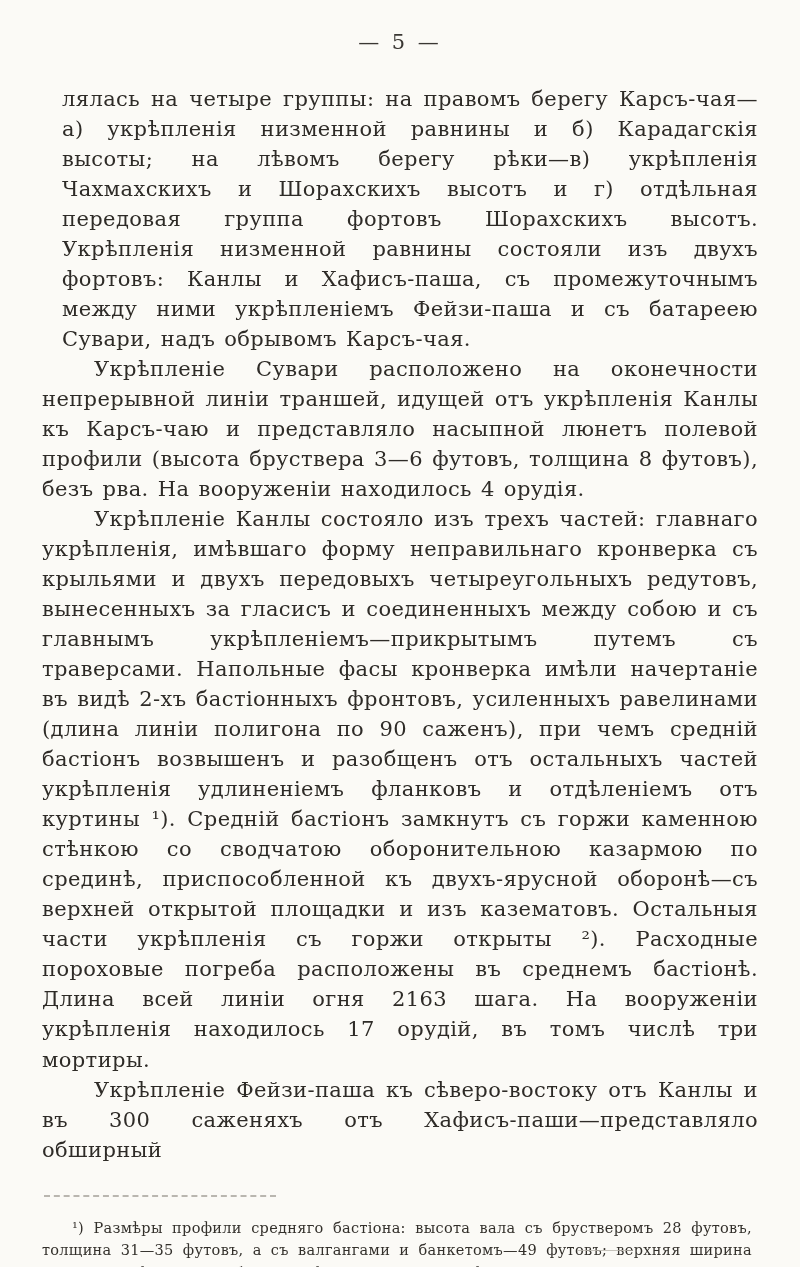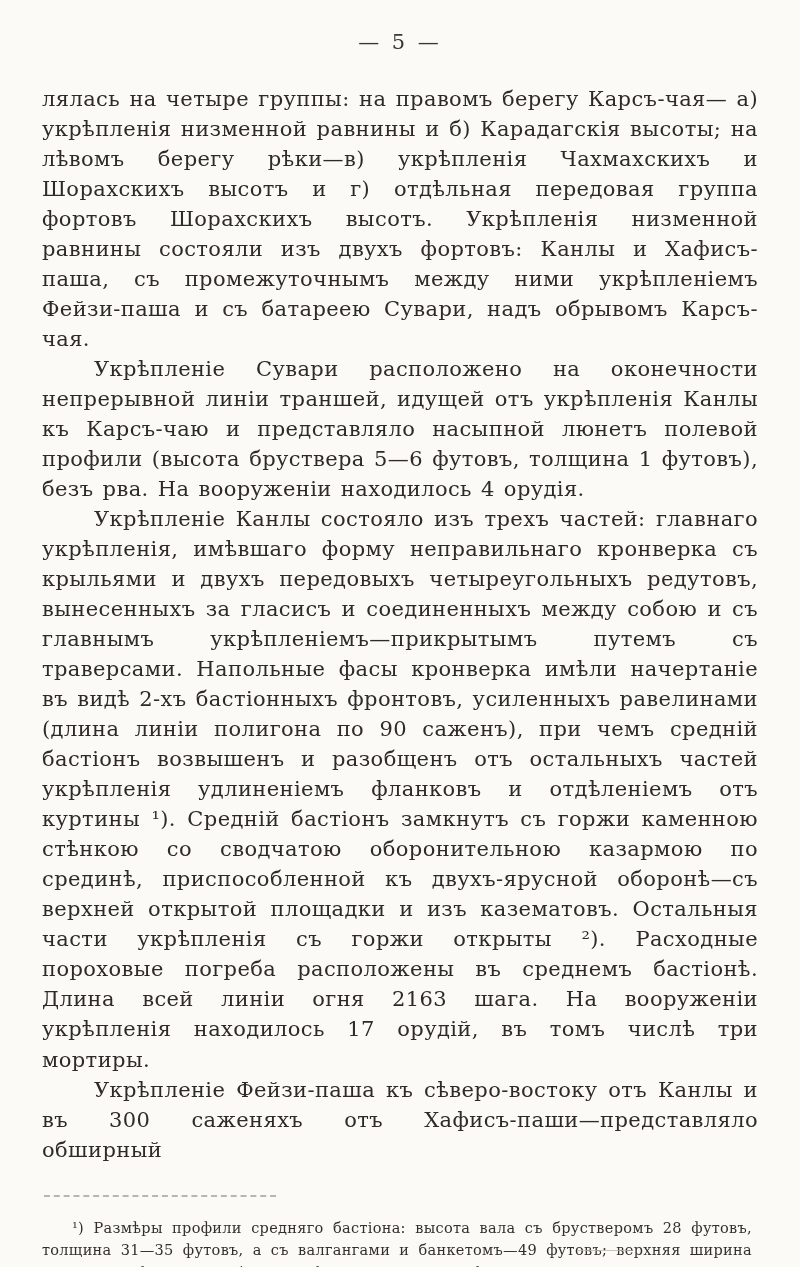--- a/index.html
+++ b/index.html
@@ -32,20 +32,21 @@
     text-align: justify;
     letter-spacing: 0.4px;
     word-spacing: 2px;
   }
   .para {
     margin: 0;
     text-indent: 52px;
   }
   .para.no-indent {
     text-indent: 0;
+    margin-left: 20px;
   }
   .footnote-rule {
     width: 232px;
     height: 0;
     border-top: 2px dashed #97928a;
     opacity: 0.65;
     margin: 30px 0 20px 2px;
   }
   .footnotes {
     font-size: 14.5px;
@@ -72,21 +73,21 @@
 </style>
 </head>
 <body>
 
 <div class="page">
 
   <div class="page-number">— 5 —</div>
 
   <div class="text-block">
     <p class="para no-indent">лялась на четыре группы: на правомъ берегу Карсъ-чая— а) укрѣпленія низменной равнины и б) Карадагскія высоты; на лѣвомъ берегу рѣки—в) укрѣпленія Чахмахскихъ и Шорахскихъ высотъ и г) отдѣльная передовая группа фортовъ Шорахскихъ высотъ. Укрѣпленія низменной равнины состояли изъ двухъ фортовъ: Канлы и Хафисъ-паша, съ промежуточнымъ между ними укрѣпленіемъ Фейзи-паша и съ батареею Сувари, надъ обрывомъ Карсъ-чая.</p>
-    <p class="para">Укрѣпленіе Сувари расположено на оконечности непрерывной линіи траншей, идущей отъ укрѣпленія Канлы къ Карсъ-чаю и представляло насыпной люнетъ полевой профили (высота бруствера 5—6 футовъ, толщина 1 футовъ), безъ рва. На вооруженіи находилось 4 орудія.</p>
+    <p class="para">Укрѣпленіе Сувари расположено на оконечности непрерывной линіи траншей, идущей отъ укрѣпленія Канлы къ Карсъ-чаю и представляло насыпной люнетъ полевой профили (высота бруствера 3—6 футовъ, толщина 8 футовъ), безъ рва. На вооруженіи находилось 4 орудія.</p>
     <p class="para">Укрѣпленіе Канлы состояло изъ трехъ частей: главнаго укрѣпленія, имѣвшаго форму неправильнаго кронверка съ крыльями и двухъ передовыхъ четыреугольныхъ редутовъ, вынесенныхъ за гласисъ и соединенныхъ между собою и съ главнымъ укрѣпленіемъ—прикрытымъ путемъ съ траверсами. Напольные фасы кронверка имѣли начертаніе въ видѣ 2-хъ бастіонныхъ фронтовъ, усиленныхъ равелинами (длина линіи полигона по 90 саженъ), при чемъ средній бастіонъ возвышенъ и разобщенъ отъ остальныхъ частей укрѣпленія удлиненіемъ фланковъ и отдѣленіемъ отъ куртины ¹). Средній бастіонъ замкнутъ съ горжи каменною стѣнкою со сводчатою оборонительною казармою по срединѣ, приспособленной къ двухъ-ярусной оборонѣ—съ верхней открытой площадки и изъ казематовъ. Остальныя части укрѣпленія съ горжи открыты ²). Расходные пороховые погреба расположены въ среднемъ бастіонѣ. Длина всей линіи огня 2163 шага. На вооруженіи укрѣпленія находилось 17 орудій, въ томъ числѣ три мортиры.</p>
     <p class="para">Укрѣпленіе Фейзи-паша къ сѣверо-востоку отъ Канлы и въ 300 саженяхъ отъ Хафисъ-паши—представляло обширный</p>
   </div>
 
   <div class="footnote-rule"></div>
 
   <div class="footnotes">
     <p class="footnote">¹) Размѣры профили средняго бастіона: высота вала съ брустверомъ 28 футовъ, толщина 31—35 футовъ, а съ валгангами и банкетомъ—49 футовъ; верхняя ширина рва до 56 футовъ, глубина 17 футовъ; рвы не имѣли каменныхъ одеждъ; эскарпъ вездѣ удобовосходимъ.</p>
 
   </div>

